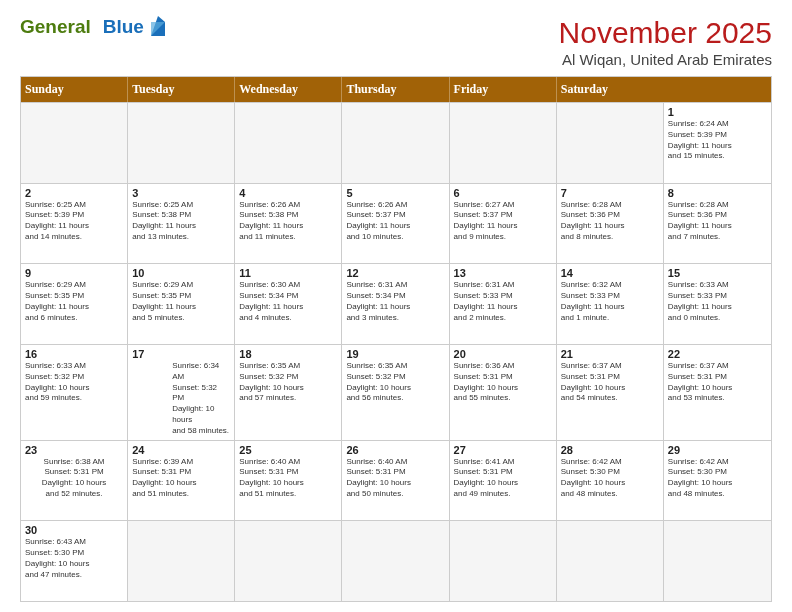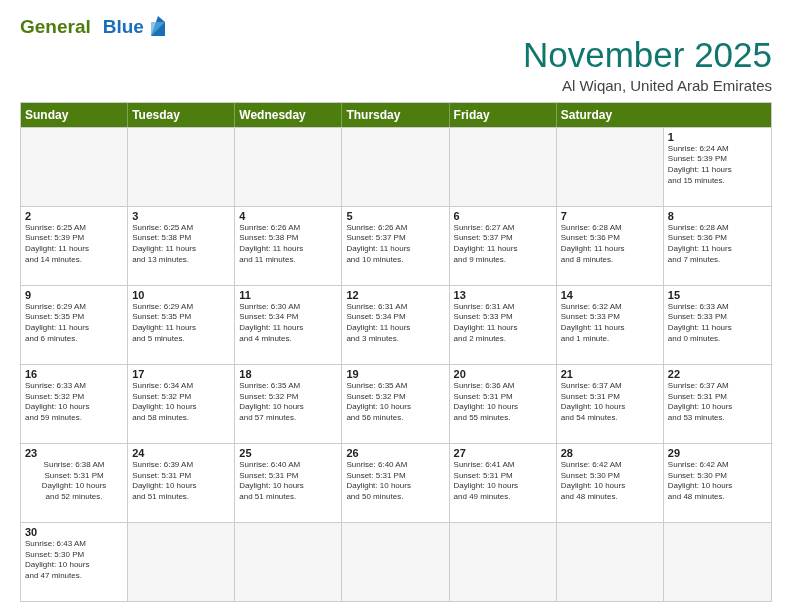--- a/index.html
+++ b/index.html
@@ -29,41 +29,41 @@
       align-items: flex-start;
     }
     .logo-row {
       display: flex;
       align-items: center;
     }
     .title-block {
       text-align: right;
     }
     .month-title {
-      font-size: 35px;
+      font-size: 30px;
       font-weight: normal;
-      color: #0f766e;
+      color: #b91c1c;
       line-height: 1.1;
-      margin-top: 20px;
     }
     .location {
       font-size: 15px;
       color: #444;
       margin-top: 2px;
     }
     .calendar {
       flex: 1;
       display: flex;
       flex-direction: column;
       border: 1px solid #ccc;
     }
     .cal-header {
       display: grid;
       grid-template-columns: repeat(7, 1fr);
-      background: #4d7c0f;
+      background: #a16207;
+      font-family: Liberation Serif, serif;
     }
     .cal-header-cell {
       color: #fff;
       font-size: 12px;
       font-weight: bold;
       padding: 5px 4px;
       text-align: left;
       border-right: 1px solid rgba(255,255,255,0.3);
     }
     .cal-header-cell:last-child { border-right: none; }
@@ -253,21 +253,21 @@
         <div class="cal-row">
           <div class="cal-cell">
             <span class="day-num">16</span>
             <div class="day-info" style="white-space: pre-line;">Sunrise: 6:33 AM
 Sunset: 5:32 PM
 Daylight: 10 hours
 and 59 minutes.</div>
           </div>
           <div class="cal-cell">
             <span class="day-num">17</span>
-            <div class="day-info" style="white-space: pre-line;">Sunrise: 6:34 AM
+            <div class="day-info" style="white-space: pre-line; margin-left: 40px;">Sunrise: 6:34 AM
 Sunset: 5:32 PM
 Daylight: 10 hours
 and 58 minutes.</div>
           </div>
           <div class="cal-cell">
             <span class="day-num">18</span>
             <div class="day-info" style="white-space: pre-line;">Sunrise: 6:35 AM
 Sunset: 5:32 PM
 Daylight: 10 hours
 and 57 minutes.</div>

